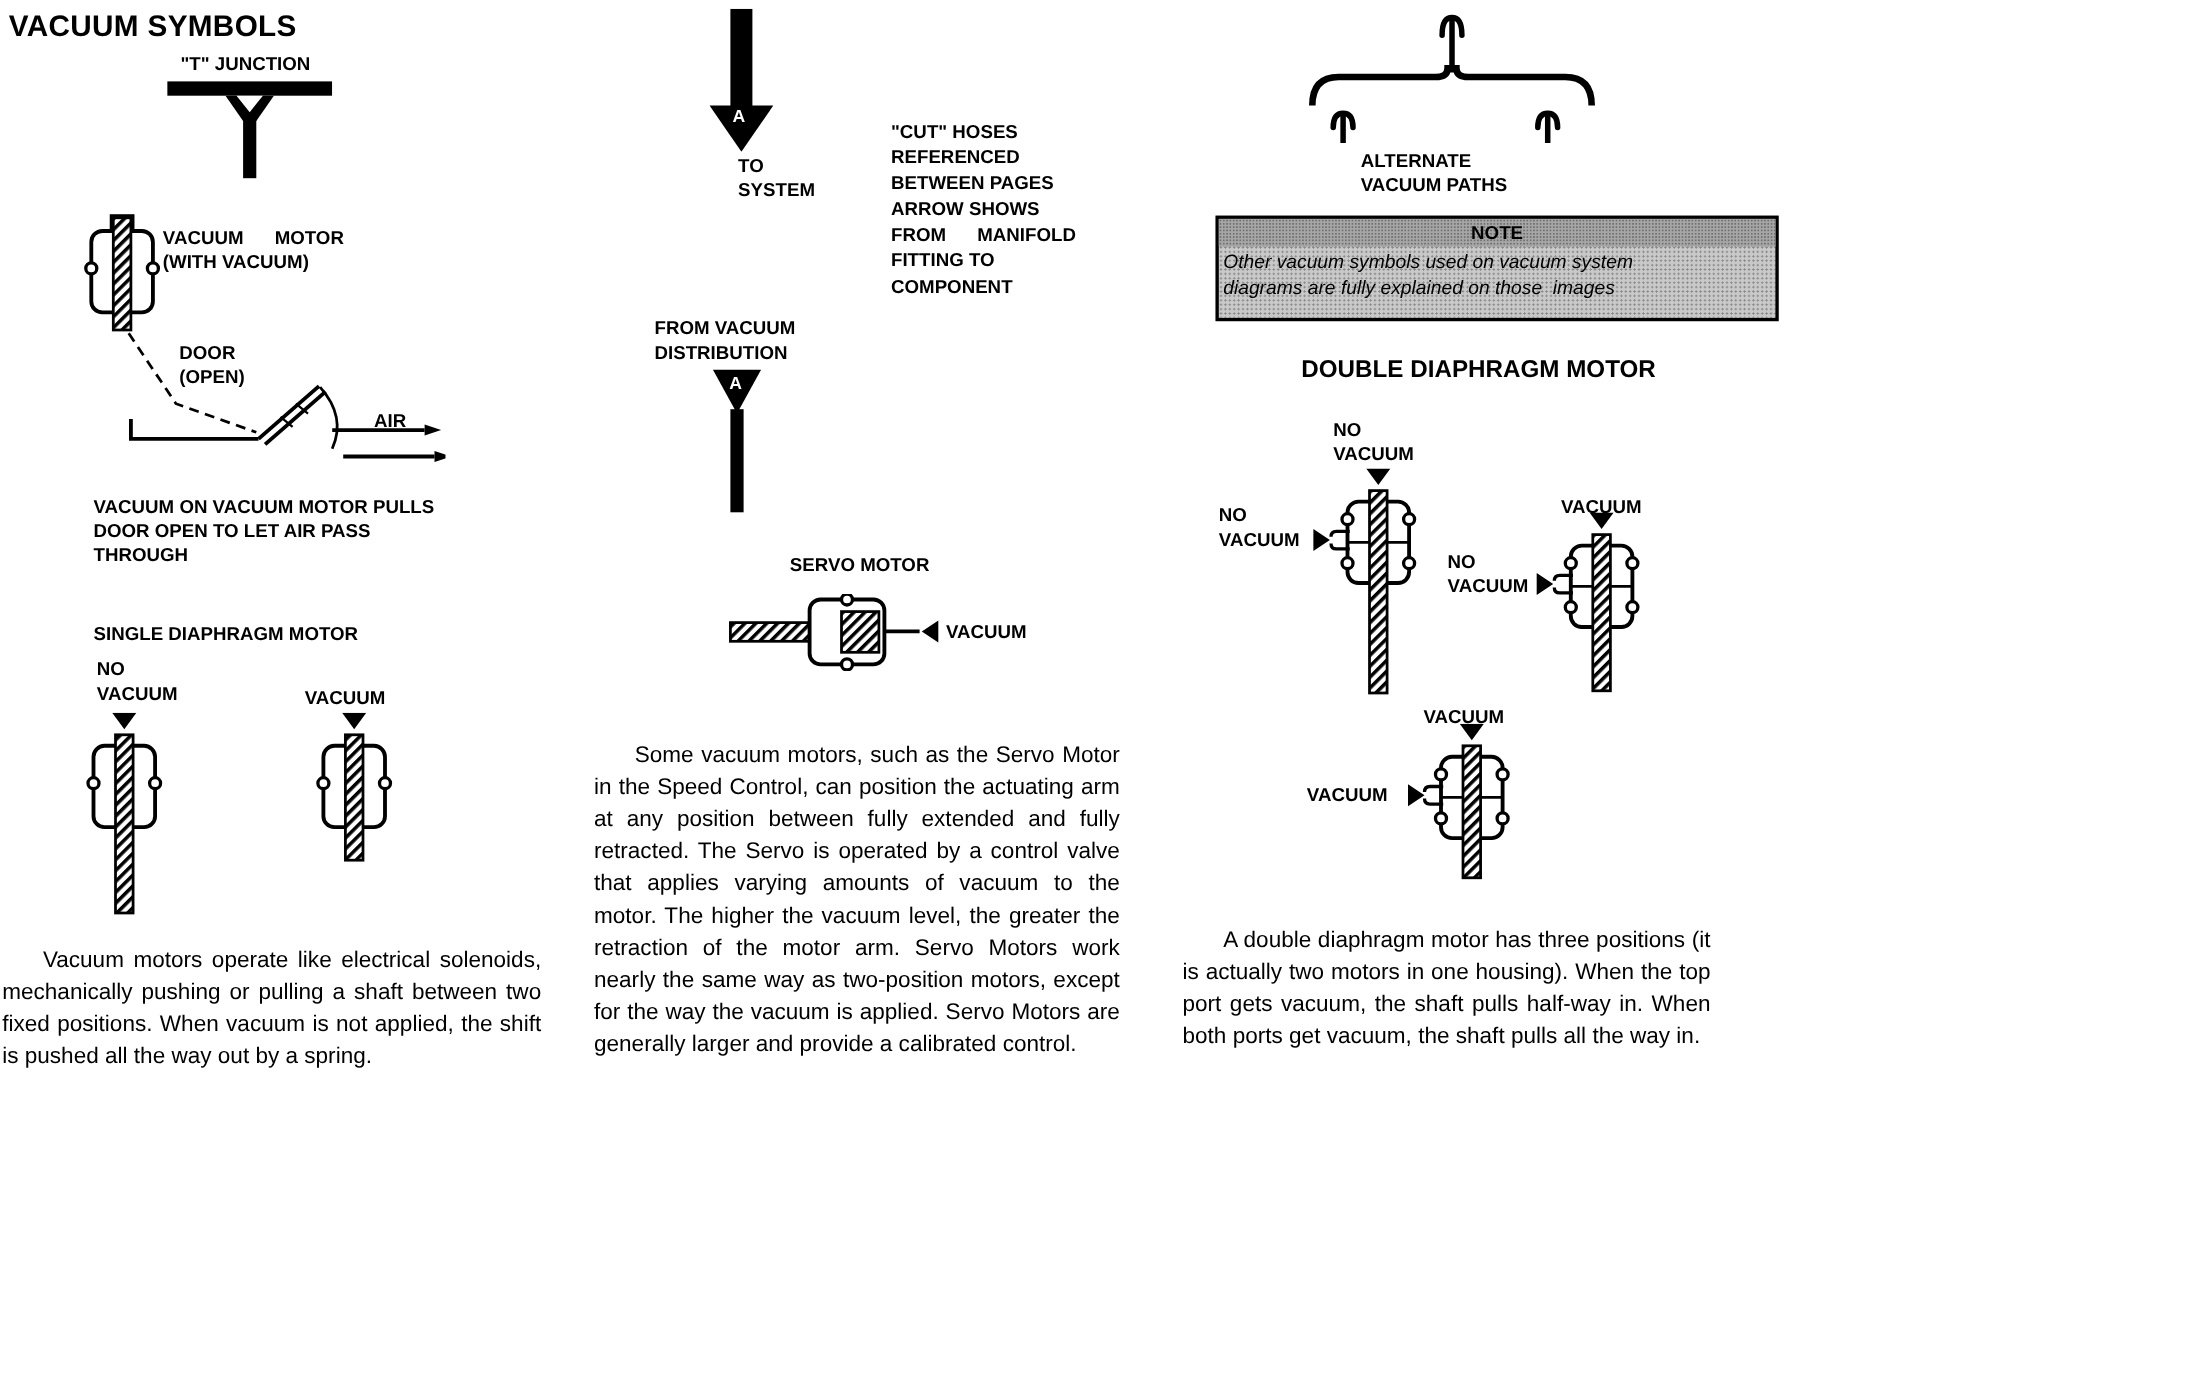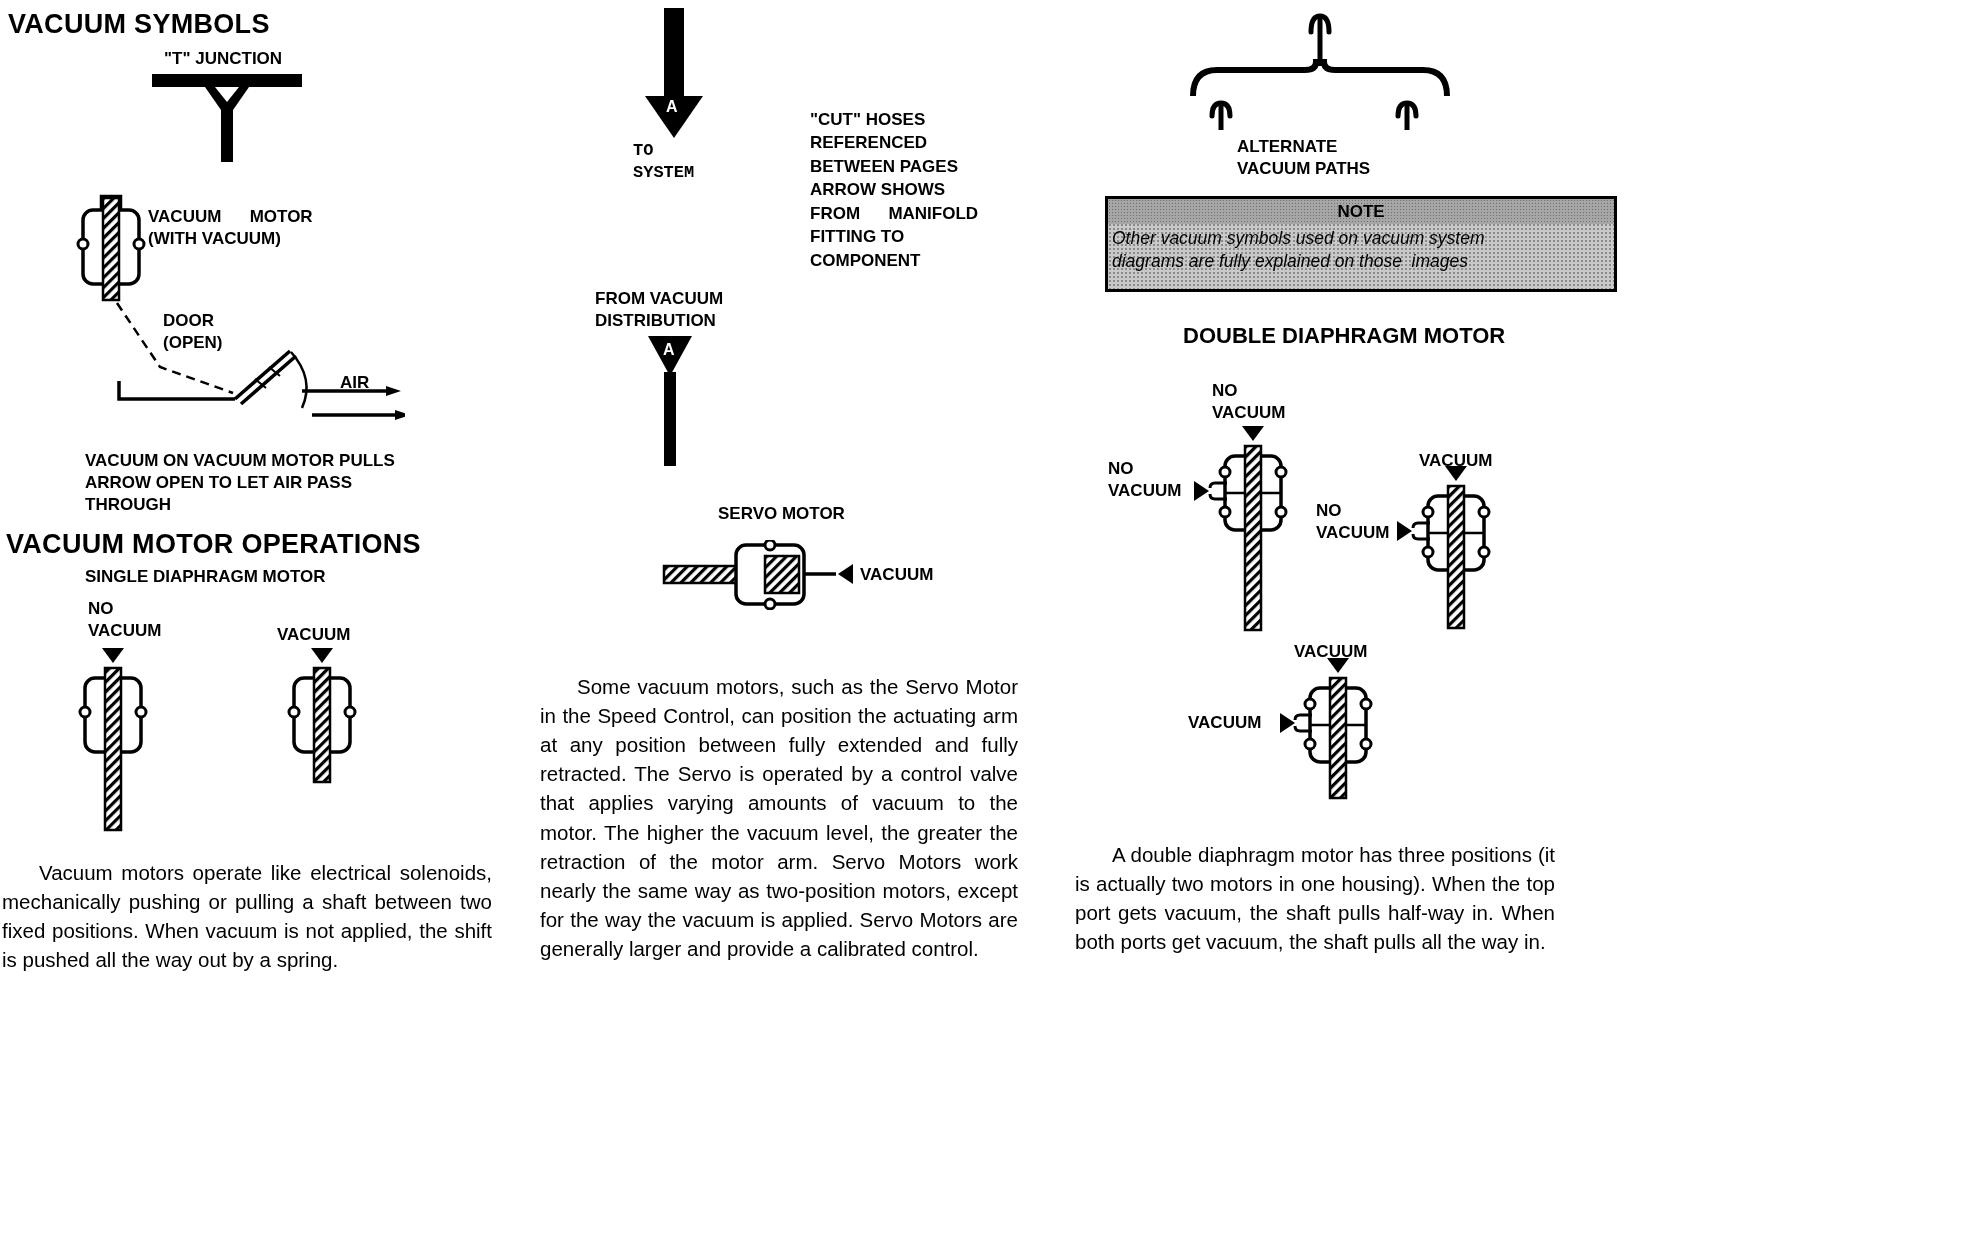--- a/index.html
+++ b/index.html
@@ -68,24 +68,23 @@
       <path d="M186 57 Q210 84 197 113" fill="none" stroke="#000" stroke-width="2.5"></path>
       <path d="M197 96 H281" stroke="#000" stroke-width="3.5"></path>
       <polygon points="281,91 296,96 281,101" fill="#000"></polygon>
       <path d="M207 120 H290" stroke="#000" stroke-width="3.5"></path>
       <polygon points="290,115 305,120 290,125" fill="#000"></polygon>
     </svg>
   </div>
   <div class="pos lbl" style="left:340px; top:372px;">AIR</div>
 
   <div class="pos lbl" style="left:85px; top:450px; width:340px;">VACUUM ON VACUUM MOTOR PULLS
-ARROW OPEN TO LET AIR PASS
+DOOR OPEN TO LET AIR PASS
 THROUGH</div>
 
-  <div class="pos h1" style="left:6px; top:530px;">VACUUM MOTOR OPERATIONS</div>
   <div class="pos lbl" style="left:85px; top:566px;">SINGLE DIAPHRAGM MOTOR</div>
 
   <div class="pos lbl" style="left:88px; top:598px;">NO
 VACUUM</div>
   <div class="pos lbl" style="left:277px; top:624px;">VACUUM</div>
   <div class="pos" style="left:78px; top:648px;"><svg width="70" height="185" viewBox="0 0 70 185">
         <defs>
           <pattern id="hm1" patternUnits="userSpaceOnUse" width="7" height="7" patternTransform="rotate(45)">
             <rect width="7" height="7" fill="#fff"></rect>
             <rect width="3.2" height="7" fill="#000"></rect>
@@ -113,21 +112,21 @@
 
   <div class="pos para" style="left:2px; top:858px; width:490px;">Vacuum motors operate like electrical solenoids, mechanically pushing or pulling a shaft between two fixed positions. When vacuum is not applied, the shift is pushed all the way out by a spring.</div>
 
   <div class="pos" style="left:645px; top:8px;">
     <svg width="58" height="130" viewBox="0 0 58 130">
       <rect x="19" y="0" width="20" height="90" fill="#000"></rect>
       <polygon points="0,88 58,88 29,130" fill="#000"></polygon>
     </svg>
   </div>
   <div class="pos white-a" style="left:666px; top:99px;">A</div>
-  <div class="pos lbl" style="left:633px; top:140px;font-family:Liberation Mono, monospace;">TO
+  <div class="pos lbl" style="left:671px; top:140px;">TO
 SYSTEM</div>
 
   <div class="pos lbl cut" style="left:810px; top:108px;">"CUT" HOSES
 REFERENCED
 BETWEEN PAGES
 ARROW SHOWS
 FROM      MANIFOLD
 FITTING TO
 COMPONENT</div>
 

